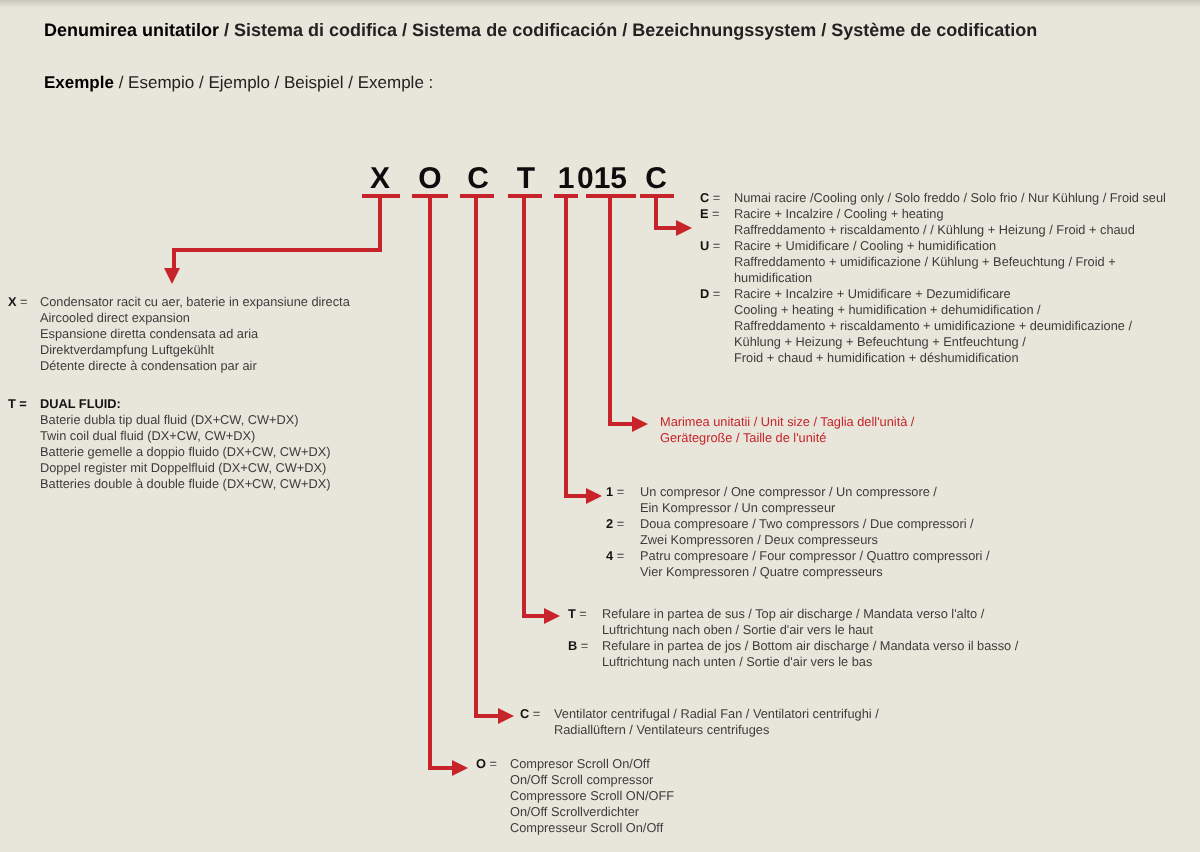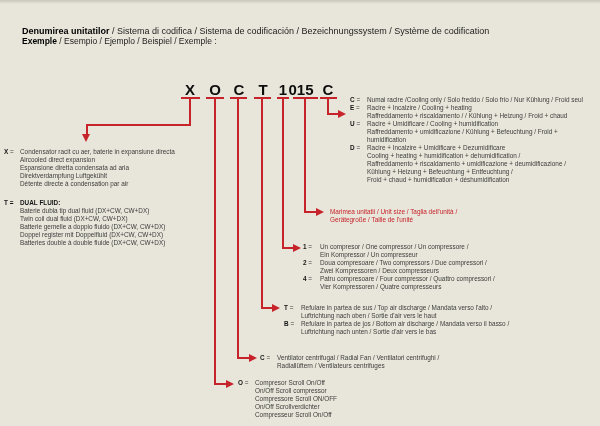--- a/index.html
+++ b/index.html
@@ -14,21 +14,21 @@
     position:relative;
     width:600px;height:426px;
     background:var(--bg);
     overflow:hidden;
     font-family:"Liberation Sans", sans-serif;
     color:var(--txt);
   }
   .top-strip{position:absolute;left:0;top:0;width:600px;height:4px;
     background:linear-gradient(#c9c7bc,#e8e6da);}
   .hdr{position:absolute;left:22px;white-space:nowrap;color:#222;}
-  .hdr-1{top:26px;font-size:9px;}
+  .hdr-1{top:10px;font-size:9px;font-weight:bold;}
   .hdr-2{top:36px;font-size:8.5px;}
   .hdr b{color:#000;}
   .code-char{
     position:absolute;top:81px;transform:translateX(-50%);
     font-size:15px;font-weight:bold;color:#0d0d0d;white-space:nowrap;
   }
   .seg{position:absolute;background:var(--red);}
   .arr-r{position:absolute;width:0;height:0;
     border-top:4px solid transparent;border-bottom:4px solid transparent;
     border-left:8px solid var(--red);}

